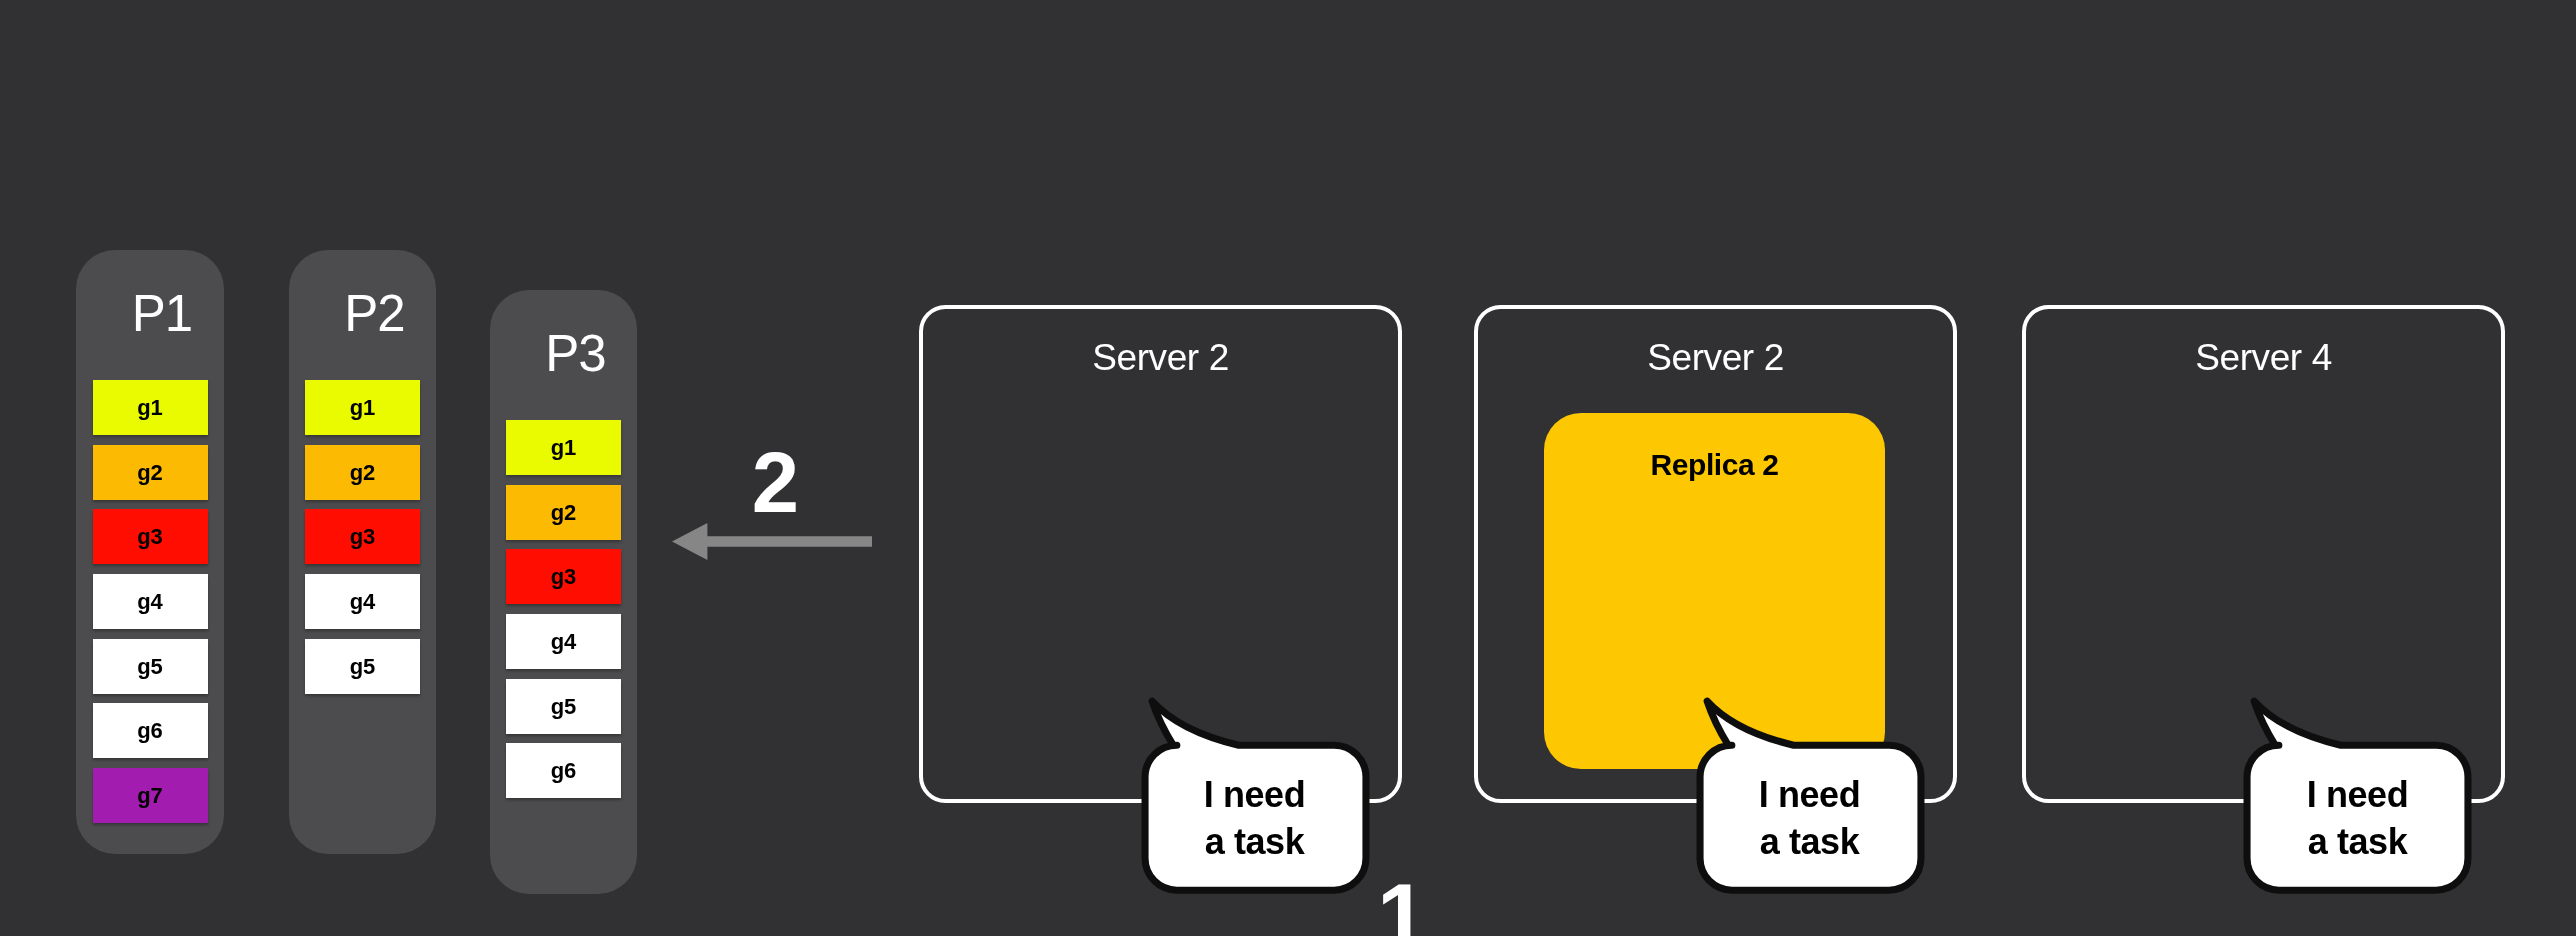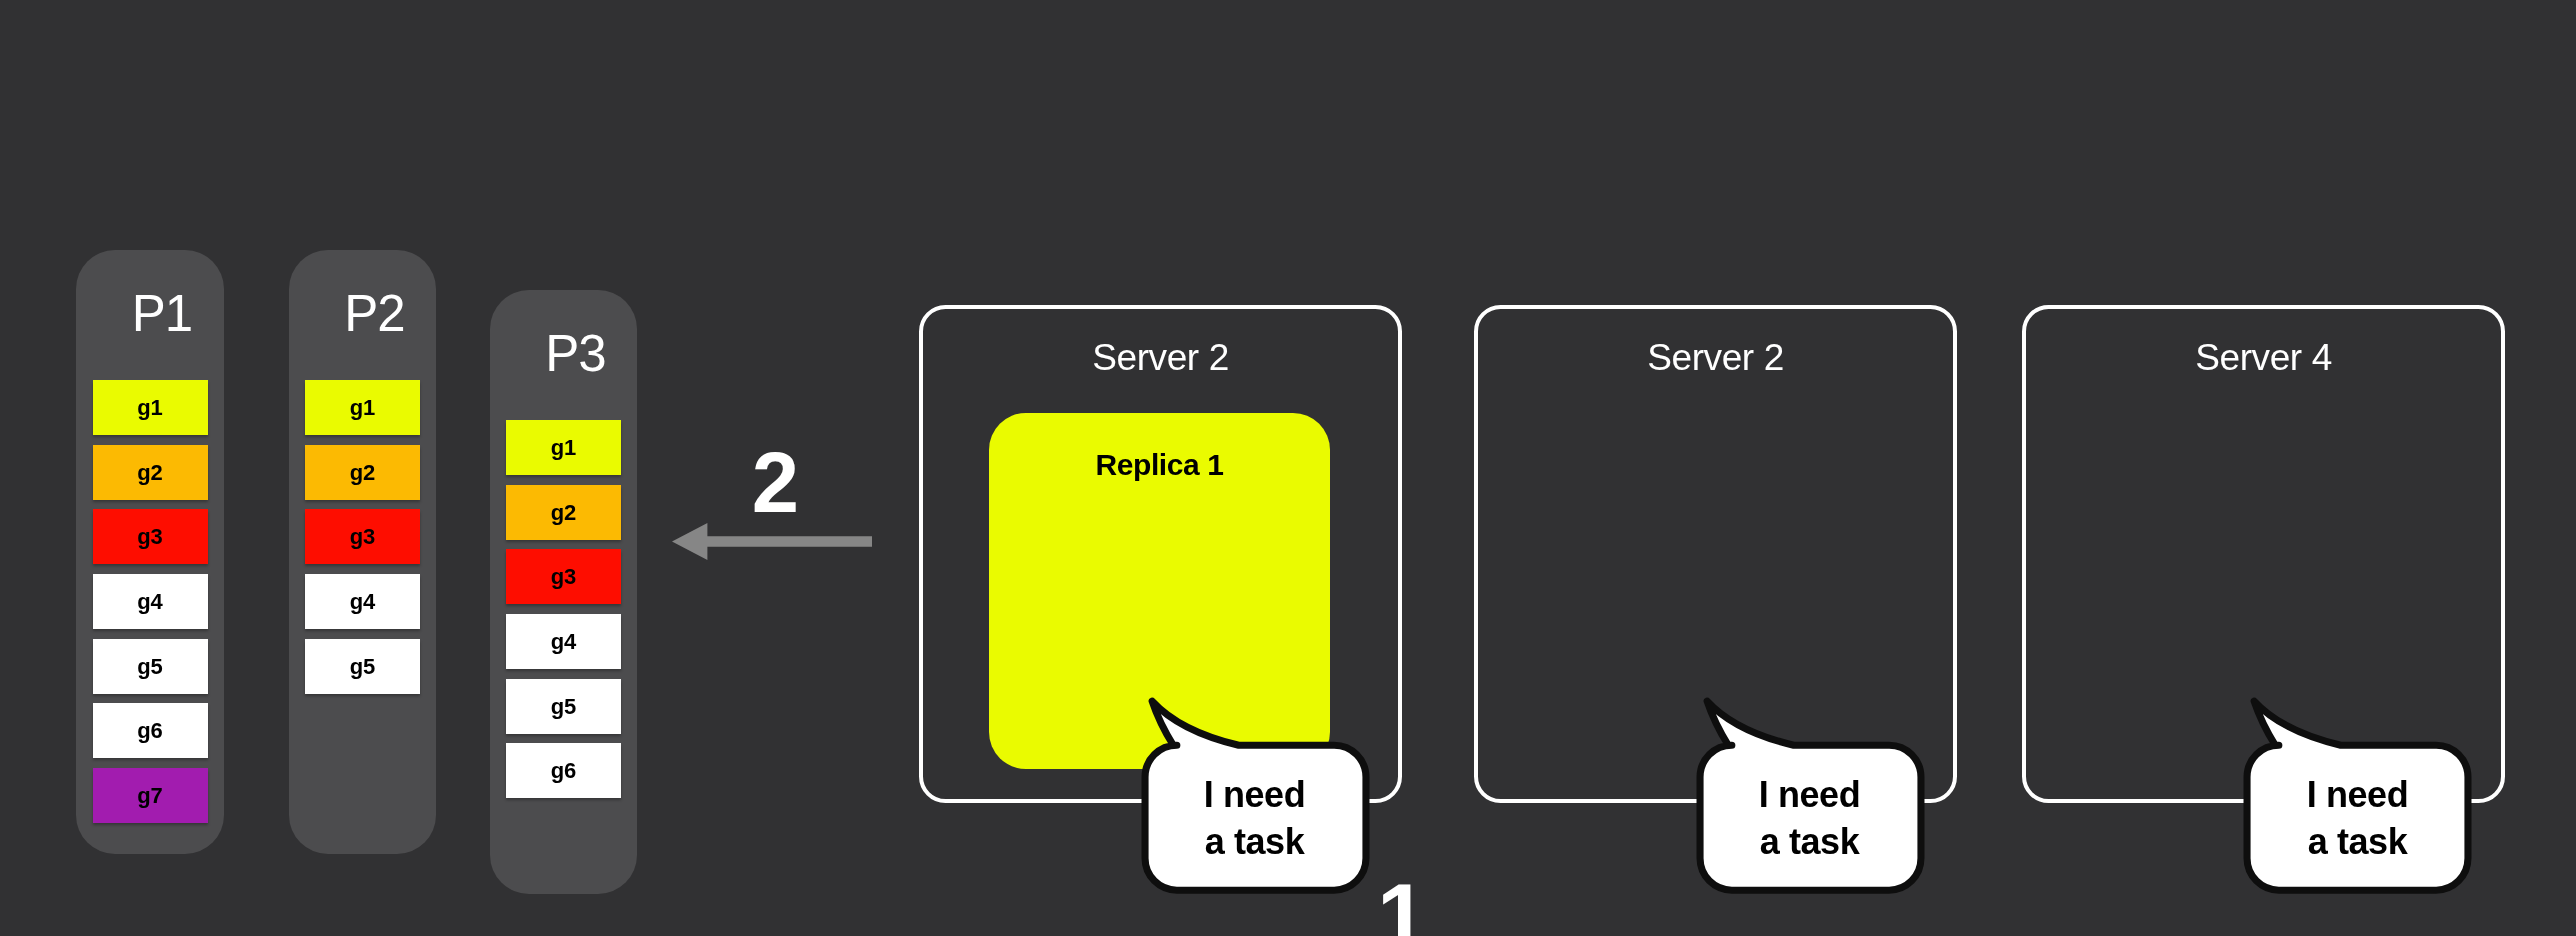--- a/index.html
+++ b/index.html
@@ -98,33 +98,33 @@
   <div class="step-num step2">2</div>
   <svg class="arrow" width="200" height="39" viewBox="0 0 226 44">
     <polygon points="0,22 40,1 40,16 226,16 226,28 40,28 40,43" style="fill: rgb(134, 134, 134);"></polygon>
   </svg>
 
   <div class="step-num step1">1</div>
 
   <div class="server" style="left: 919px; border-color: rgb(255, 255, 255);">
     <div class="server-title">Server 2</div>
   </div>
-  <div class="replica" style="left: 989px; background: rgb(234, 251, 0);">
-    <div class="replica-title">Replica 1</div>
-  </div>
   <svg class="bubble" style="left:1136px" width="239" height="205" viewBox="0 0 270 232">
     <path class="bubble-path" d="M 18 8 C 40 32 74 48 116 58 L 224 58 A 36 36 0 0 1 260 94 L 260 186 A 36 36 0 0 1 224 222 L 46 222 A 36 36 0 0 1 10 186 L 10 94 A 36 36 0 0 1 46 58 L 42 58 C 32 42 24 26 18 8 Z" style="fill: rgb(255, 255, 255); stroke: rgb(14, 14, 14);"></path>
   </svg>
   <div class="bubble-text" style="left:1144px">
     <div>I need</div>
     <div>a task</div>
   </div>
 
   <div class="server" style="left: 1474px; border-color: rgb(255, 255, 255);">
     <div class="server-title">Server 2</div>
+  </div>
+  <div class="replica" style="left: 1544px; background: rgb(253, 199, 2);">
+    <div class="replica-title">Replica 2</div>
   </div>
   <svg class="bubble" style="left:1691px" width="239" height="205" viewBox="0 0 270 232">
     <path class="bubble-path" d="M 18 8 C 40 32 74 48 116 58 L 224 58 A 36 36 0 0 1 260 94 L 260 186 A 36 36 0 0 1 224 222 L 46 222 A 36 36 0 0 1 10 186 L 10 94 A 36 36 0 0 1 46 58 L 42 58 C 32 42 24 26 18 8 Z" style="fill: rgb(255, 255, 255); stroke: rgb(14, 14, 14);"></path>
   </svg>
   <div class="bubble-text" style="left:1699px">
     <div>I need</div>
     <div>a task</div>
   </div>
 
   <div class="server" style="left: 2022px; border-color: rgb(255, 255, 255);">

